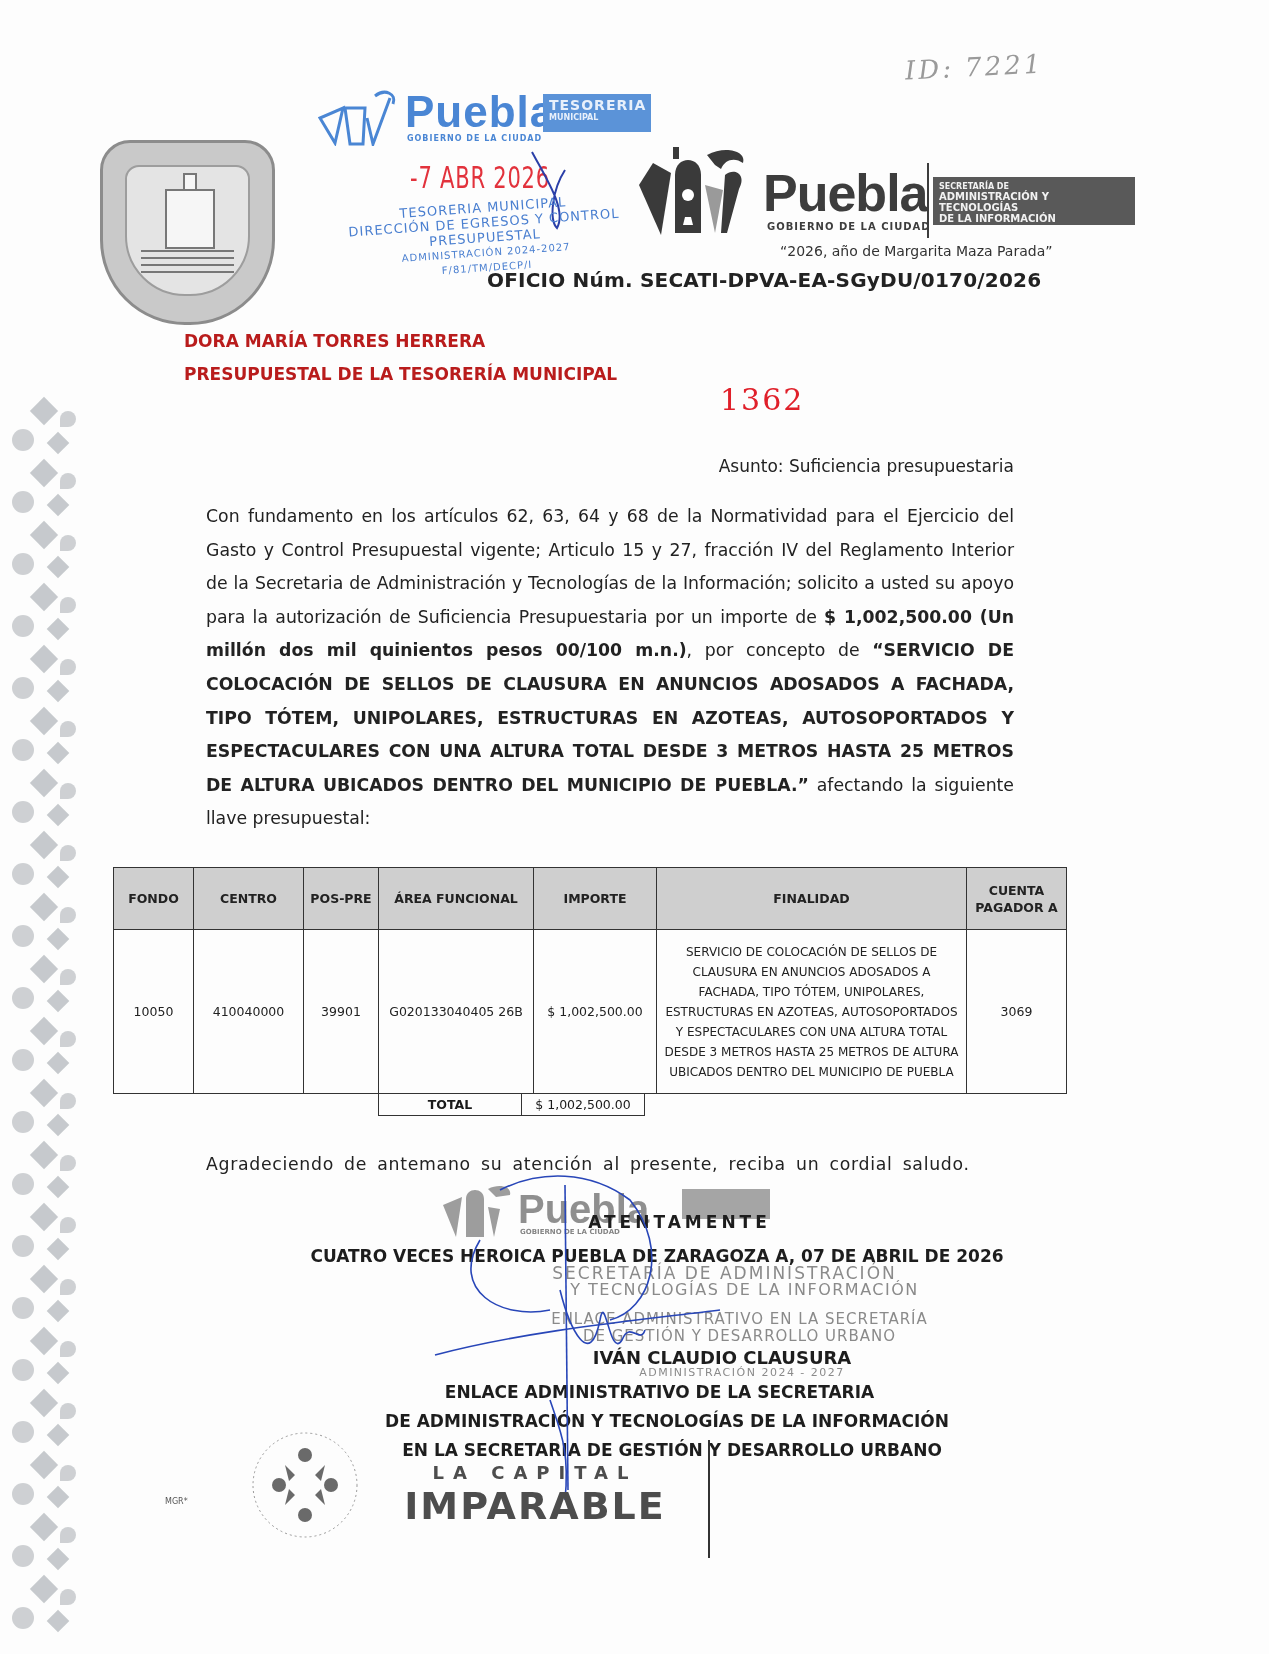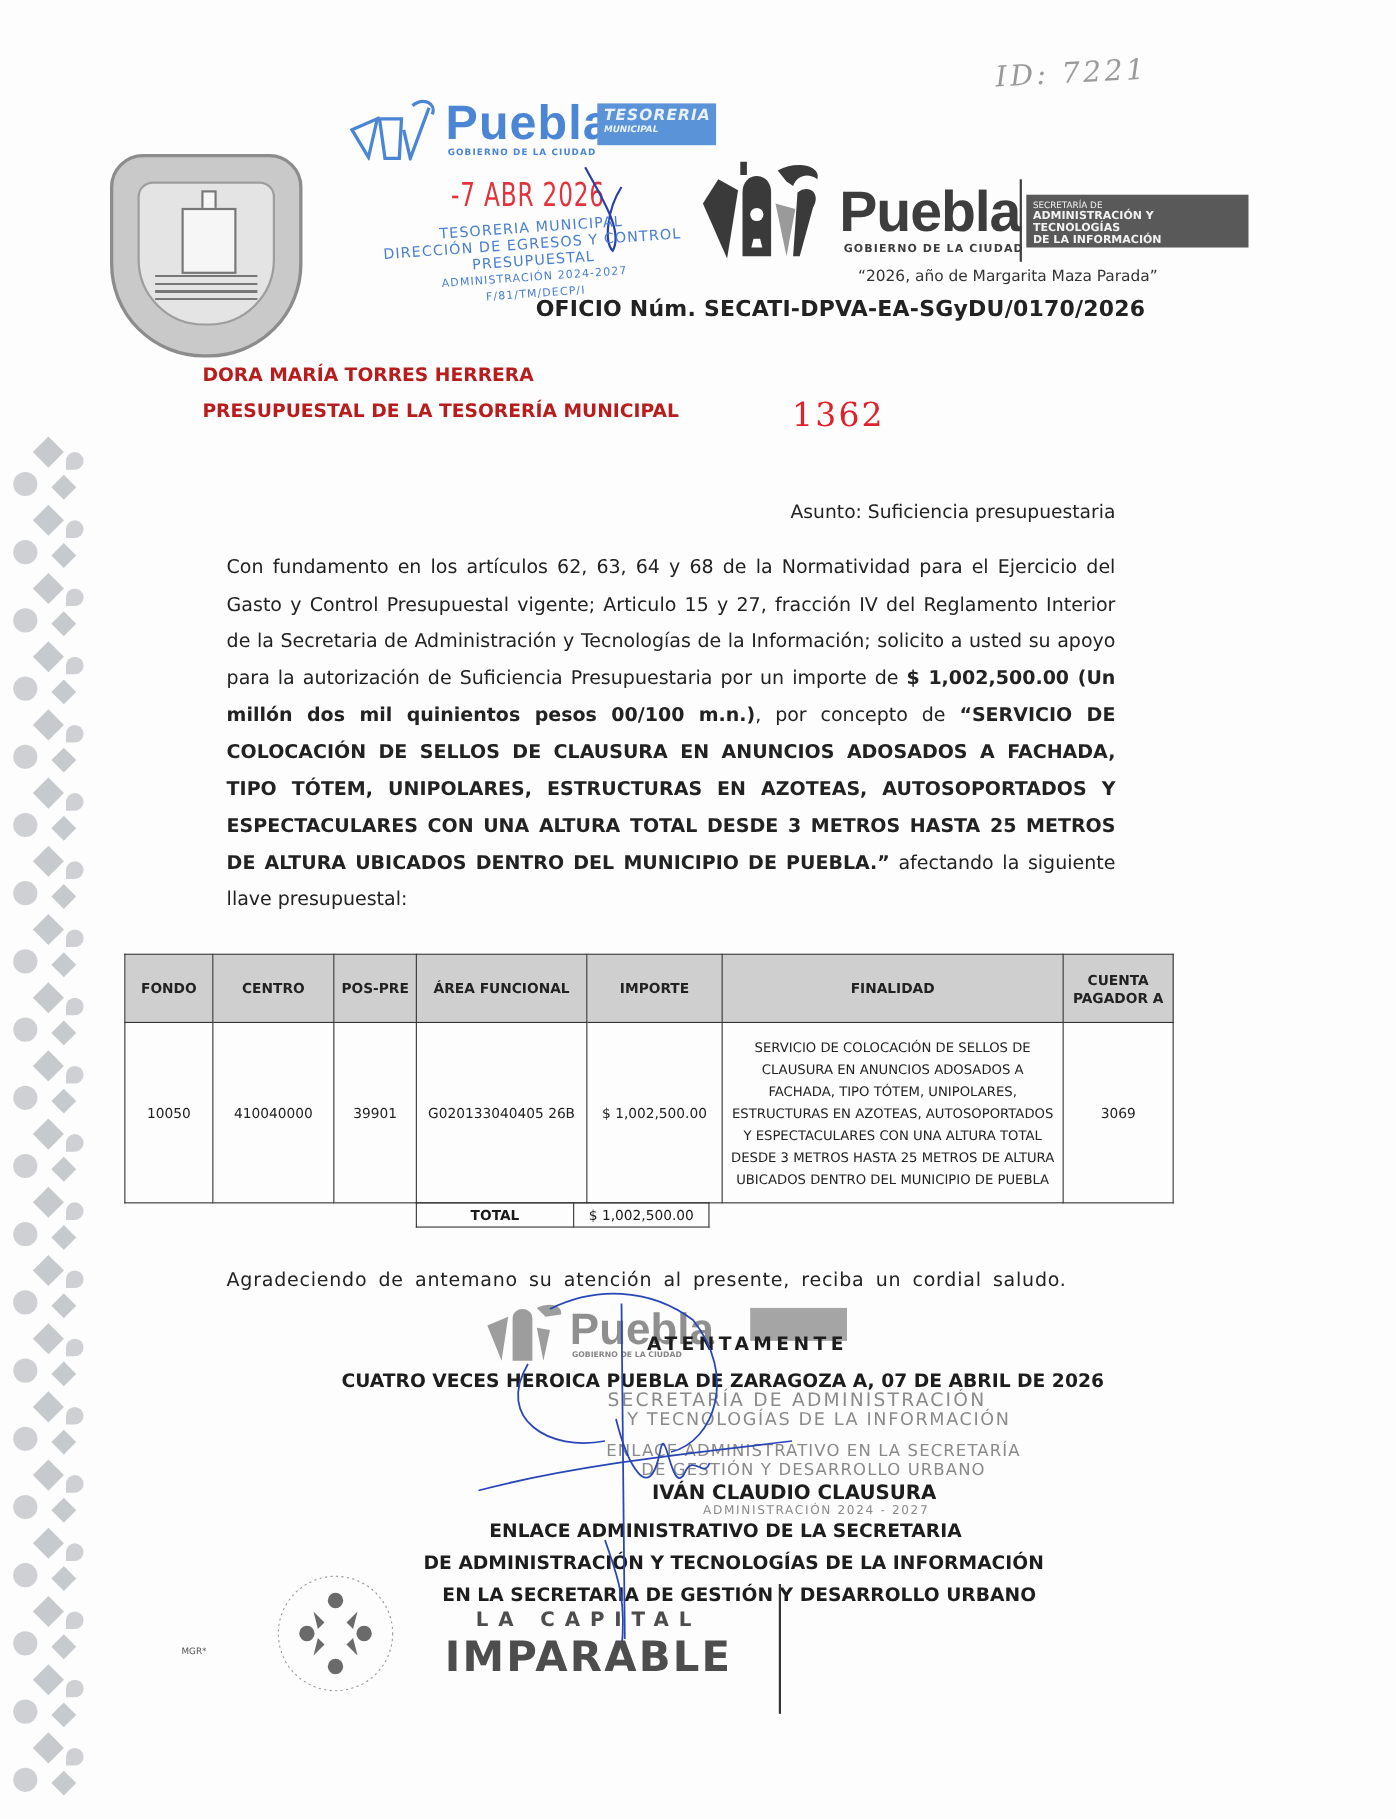--- a/index.html
+++ b/index.html
@@ -27,50 +27,50 @@
   .coat-castle { position: absolute; left: 38px; top: 22px; width: 50px; height: 60px; background: #f6f6f6; border: 2px solid #777; }
   .coat-tower { position: absolute; left: 56px; top: 6px; width: 14px; height: 20px; background: #f6f6f6; border: 2px solid #777; }
   .coat-water { position: absolute; left: 14px; right: 14px; bottom: 20px; height: 24px;
     background: repeating-linear-gradient(180deg, #777 0 2px, transparent 2px 7px); }
 
   
   .stamp-logo { left: 315px; top: 88px; width: 320px; height: 60px; }
   .stamp-glyph { position: absolute; left: 0; top: 0; width: 85px; height: 58px; }
   .stamp-word { position: absolute; left: 90px; top: 0; font-family: "Liberation Sans", sans-serif; font-weight: 700; font-size: 44px; color: #4a86d4; letter-spacing: 1px; line-height: 48px; }
   .stamp-sub { position: absolute; left: 92px; top: 46px; font-size: 8px; color: #4a86d4; letter-spacing: 1px; font-weight: 700; }
-  .stamp-box { position: absolute; left: 228px; top: 6px; width: 108px; height: 38px; background: #5b93d8; color: #e8f0fb; padding: 3px 6px; font-style: italic; }
+  .stamp-box { position: absolute; left: 228px; top: 6px; width: 108px; height: 38px; background: #5b93d8; color: #e8f0fb; padding: 3px 6px; }
   .stamp-box .t1 { font-size: 14px; font-weight: 700; letter-spacing: 1px; display: block; }
   .stamp-box .t2 { font-size: 8px; font-weight: 700; display: block; }
   .stamp-date { left: 410px; top: 160px; font-family: "DejaVu Sans Condensed", "DejaVu Sans", sans-serif; font-size: 30px; color: #e2323c; letter-spacing: 1px; transform: scaleX(.78); transform-origin: left; }
   .stamp-text { left: 345px; top: 200px; width: 280px; text-align: center; color: #4a7fd0; transform: rotate(-4deg); transform-origin: center; line-height: 15px; }
   .stamp-text .l1 { font-size: 13px; letter-spacing: 1px; display: block; }
   .stamp-text .l2 { font-size: 13px; letter-spacing: 1px; display: block; }
   .stamp-text .l3 { font-size: 13px; letter-spacing: 1px; display: block; }
   .stamp-text .l4 { font-size: 10px; letter-spacing: 1px; display: block; }
   .stamp-text .l5 { font-size: 10px; letter-spacing: 1px; display: block; }
   .stamp-sig { left: 527px; top: 150px; width: 45px; height: 80px; }
 
   
   .head-logo { left: 635px; top: 145px; width: 500px; height: 95px; }
   .logo-glyph { position: absolute; left: 0; top: 0; width: 120px; height: 92px; }
   .logo-word { position: absolute; left: 128px; top: 22px; font-family: "Liberation Sans", sans-serif; font-weight: 700; font-size: 52px; color: #3d3d3d; line-height: 52px; letter-spacing: -1px; }
   .logo-sub { position: absolute; left: 132px; top: 76px; font-size: 10px; font-weight: 700; color: #3d3d3d; letter-spacing: 1px; }
   .logo-divider { position: absolute; left: 292px; top: 18px; width: 2px; height: 75px; background: #3d3d3d; }
   .logo-band { position: absolute; left: 298px; top: 32px; width: 202px; height: 48px; background: #595959; color: #f2f2f2; padding: 5px 6px; }
-  .logo-band .s1 { font-size: 8px; font-weight: 400; display: block; }
+  .logo-band .s1 { font-size: 8px; font-weight: 700; display: block; }
   .logo-band .s2 { font-size: 10px; font-weight: 700; display: block; line-height: 11px; }
 
   .motto { left: 780px; top: 243px; font-size: 14px; color: #333; }
   .oficio { left: 487px; top: 268px; font-family: "DejaVu Sans", sans-serif; font-weight: 700; font-size: 20px; color: #222; letter-spacing: .2px; }
 
   
   .recipient { left: 184px; top: 325px; }
   .recipient .line { font-weight: 700; font-size: 17px; line-height: 33px; color: #b91c1c; }
   .recipient .presente { font-size: 17px; letter-spacing: 5px; line-height: 28px; color: #222; }
-  .folio { left: 720px; top: 360px; font-family: "DejaVu Serif", serif; font-size: 30px; color: #e0202a; letter-spacing: 2px; }
+  .folio { left: 720px; top: 382px; font-family: "DejaVu Serif", serif; font-size: 30px; color: #e0202a; letter-spacing: 2px; }
 
   .asunto { right: 255px; top: 456px; font-size: 17px; color: #222; }
 
   
   .body-text { left: 206px; top: 500px; width: 808px; font-size: 17.3px; line-height: 33.6px; text-align: justify; color: #222; }
   .body-text b { font-weight: 700; }
 
   
   .budget-table { left: 113px; top: 867px; border-collapse: collapse; font-size: 12.5px; color: #222; }
   .budget-table th { background: #cfcfcf; font-weight: 700; border: 1.5px solid #333; text-align: center; padding: 2px 4px; font-size: 12.5px; line-height: 17px; }

